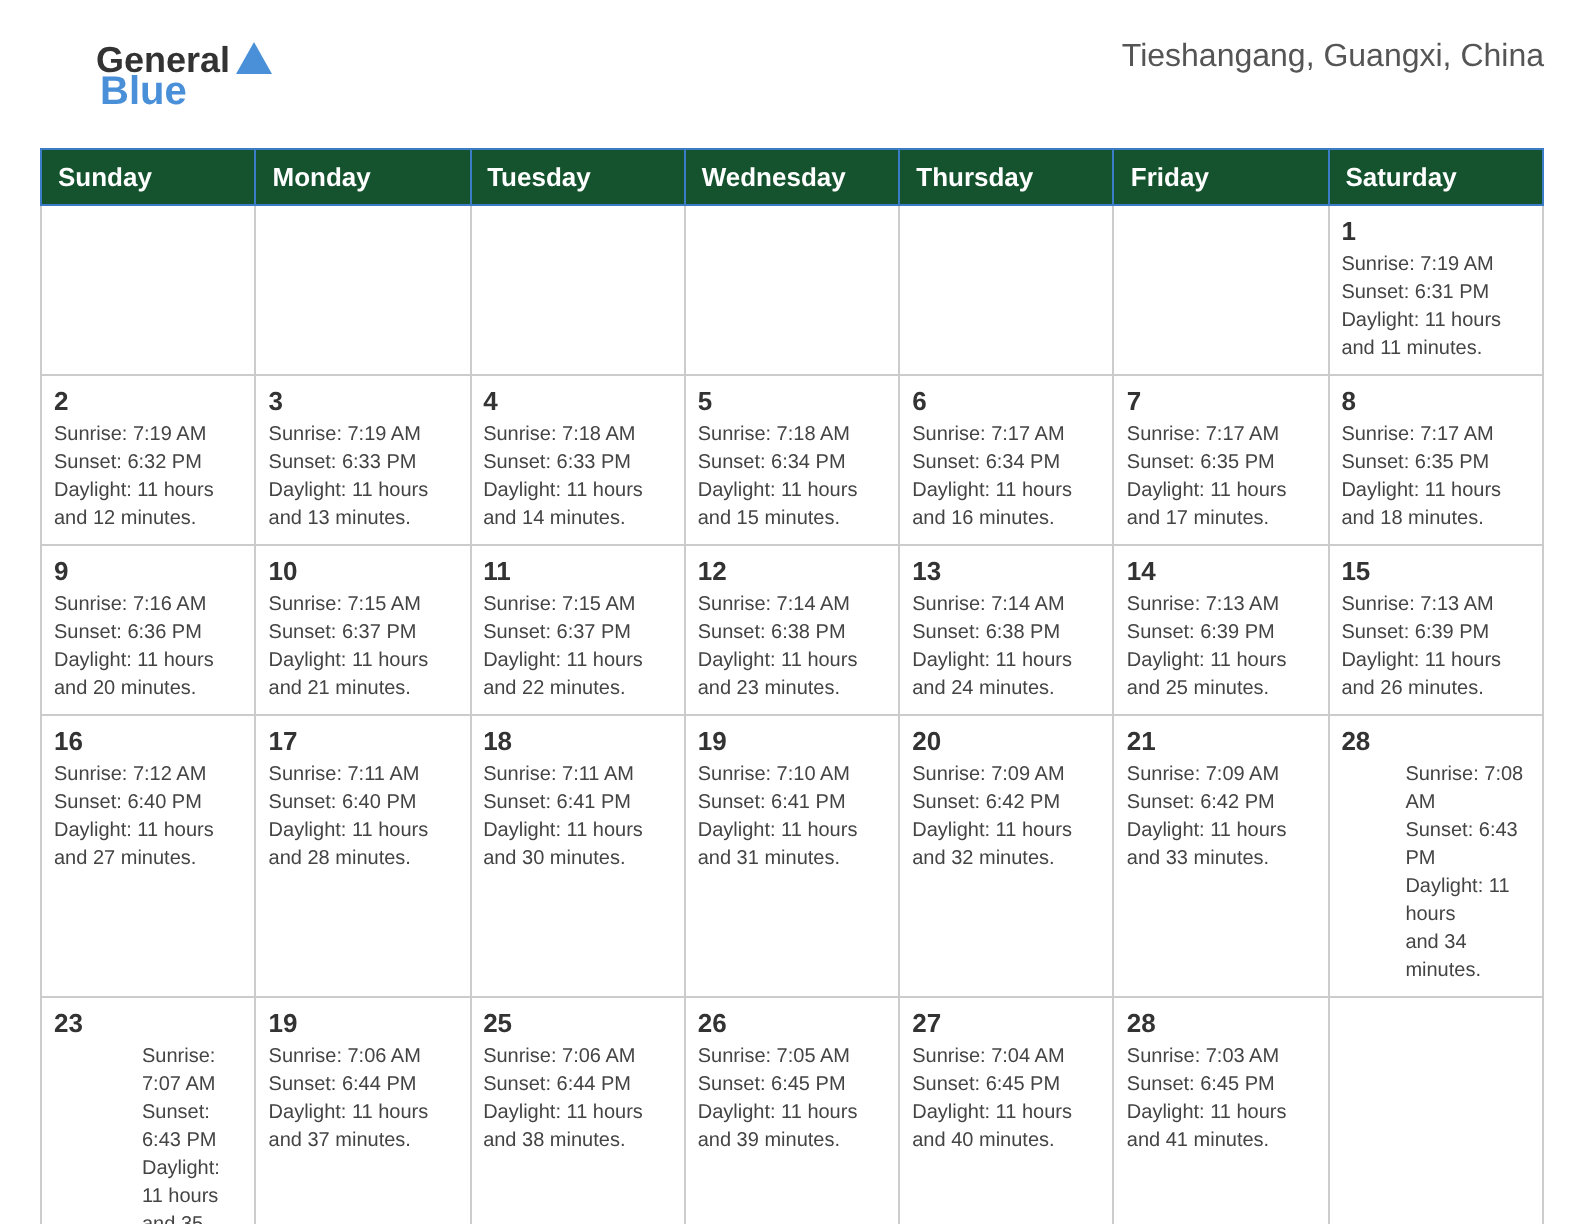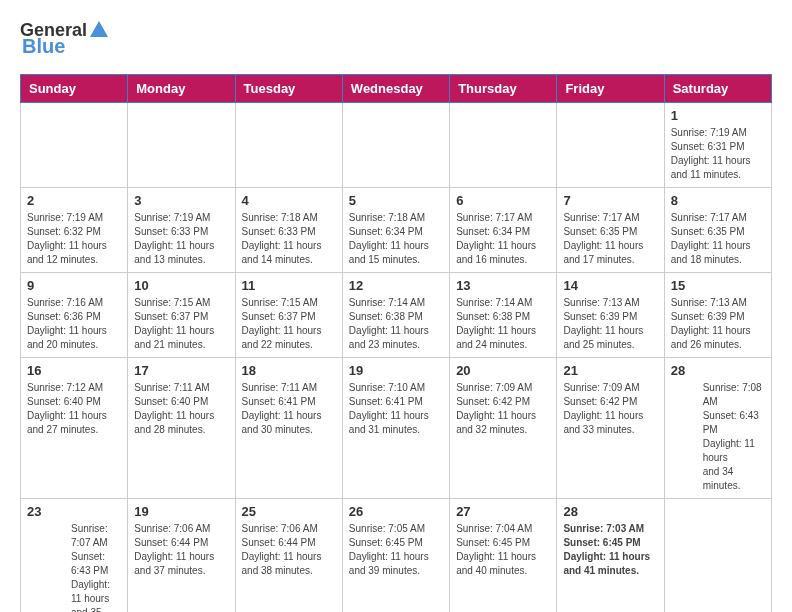--- a/index.html
+++ b/index.html
@@ -43,21 +43,21 @@
     .location-title {
       font-size: 16px;
       color: #555;
     }
     .calendar {
       width: 100%;
       border-collapse: collapse;
       border: 1px solid #ccc;
     }
     .calendar th {
-      background-color: #be185d;
+      background-color: #14532d;
       color: #fff;
       font-size: 13px;
       font-weight: bold;
       padding: 6px 8px;
       text-align: left;
       border: 1px solid #3a7cc5;
     }
     .calendar td {
       width: calc(100% / 7);
       vertical-align: top;
@@ -79,31 +79,32 @@
     }
     .empty-cell {
       background: #fff;
     }
   </style>
 </head>
 <body>
 
 <div class="header">
   <div class="logo">
-    <div style="display:flex;flex-direction:column;align-items:flex-start;">
+    <div style="display:flex;flex-direction:column;align-items:flex-start;margin-left:28px;">
       <div style="display:flex;align-items:center;">
         <span class="logo-text-general">General</span>
         <svg width="22" height="22" viewBox="0 0 22 22" style="margin-left:1px;margin-top:-2px;">
           <polygon points="11,2 20,18 2,18" fill="#4a90d9"></polygon>
         </svg>
       </div>
       <span class="logo-text-blue" style="margin-top:-6px;margin-left:2px;">Blue</span>
     </div>
   </div>
   <div class="title-block">
+    <div class="location-title">Tieshangang, Guangxi, China</div>
   </div>
 </div>
 
 <table class="calendar">
   <thead>
     <tr>
     <th>Sunday</th>
         <th>Monday</th>
         <th>Tuesday</th>
         <th>Wednesday</th>
@@ -312,21 +313,21 @@
         </td>
         <td>
           <div class="day-number">27</div>
           <div class="day-info" style="white-space: pre-line;">Sunrise: 7:04 AM
 Sunset: 6:45 PM
 Daylight: 11 hours
 and 40 minutes.</div>
         </td>
         <td>
           <div class="day-number">28</div>
-          <div class="day-info" style="white-space: pre-line; font-weight: bold;">Sunrise: 7:03 AM
+          <div class="day-info" style="white-space: pre-line;">Sunrise: 7:03 AM
 Sunset: 6:45 PM
 Daylight: 11 hours
 and 41 minutes.</div>
         </td>
         <td class="empty-cell"></td>
       </tr>
     </tbody>
 </table>
 
 </body></html>

